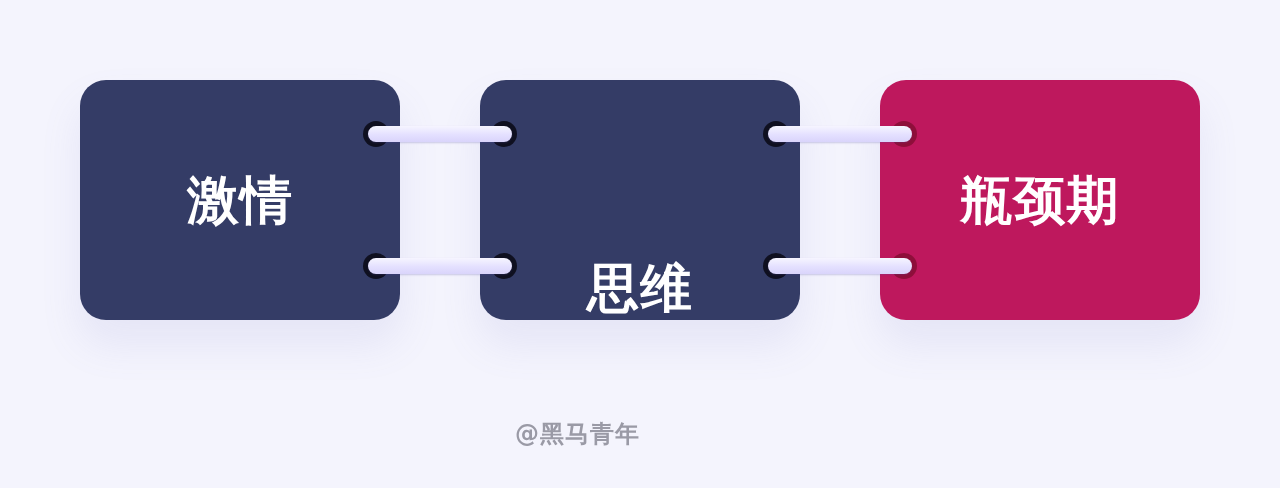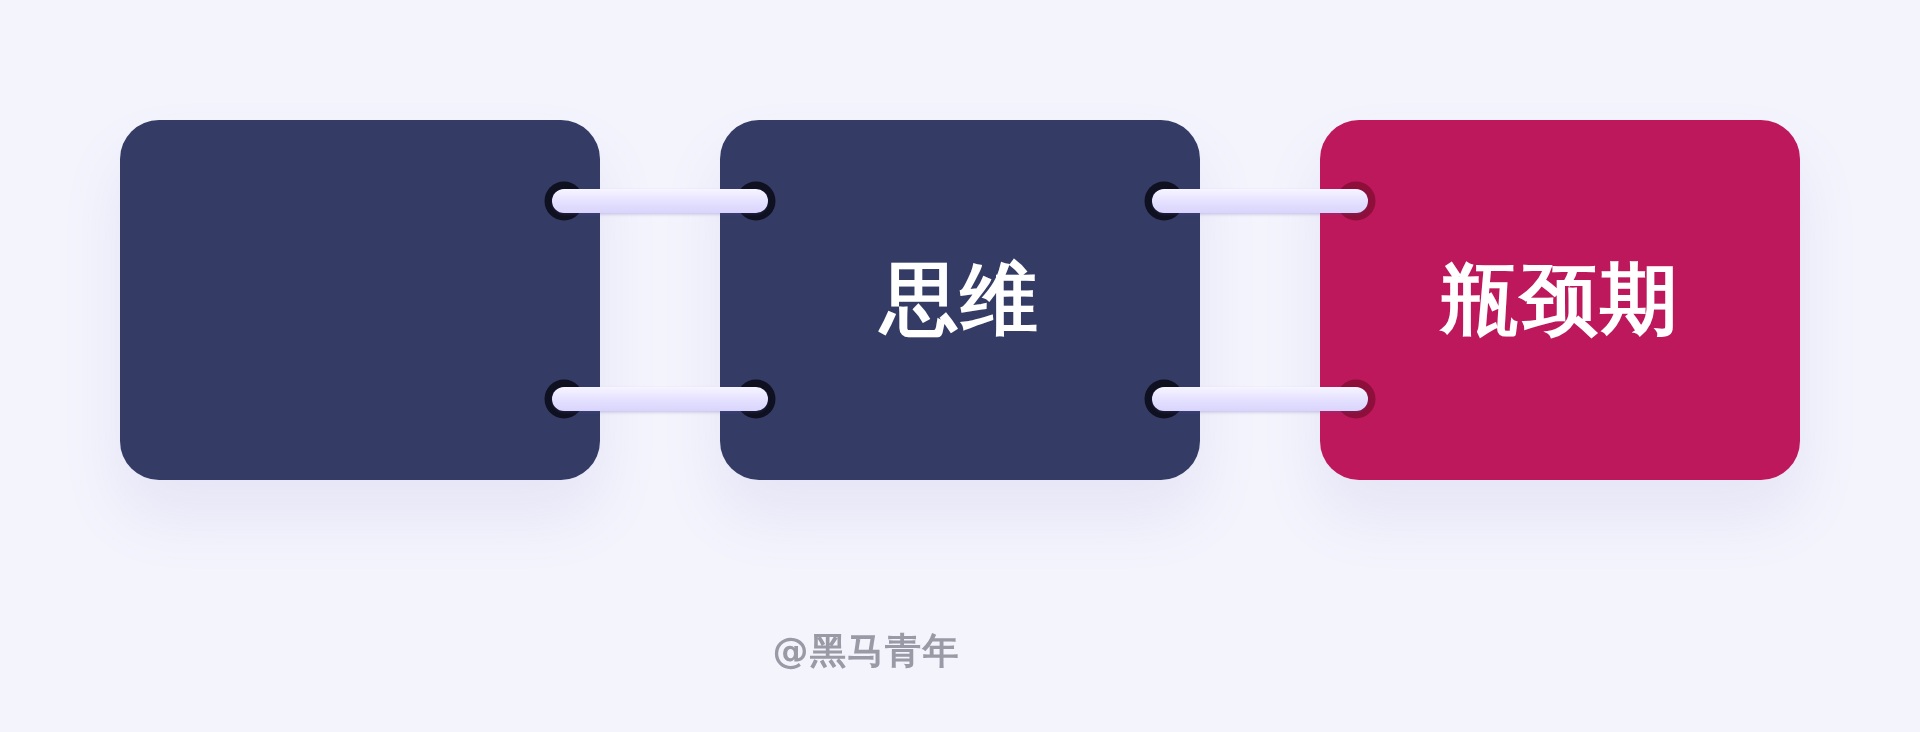--- a/index.html
+++ b/index.html
@@ -34,24 +34,25 @@
   .watermark {
     position:absolute; left:0; width:1155px; top:418px; text-align:center;
     font-size:24px; font-weight:bold; letter-spacing:1px;
   }
 </style>
 </head>
 <body>
 
 <div class="card" style="left:80px; background:#343c66;">
   <div class="label">
+    <span class="line">激情</span>
   </div>
 </div>
 
-<div class="card" style="left:480px; background:#343c66;">
+<div class="card" style="left:480px; background:#343c66;justify-content:flex-end;">
   <div class="label">
     <span class="line">思维</span>
   </div>
 </div>
 
 <div class="card" style="left:880px; background:#be185d;">
   <div class="label">
     <span class="line">瓶颈期</span>
   </div>
 </div>

